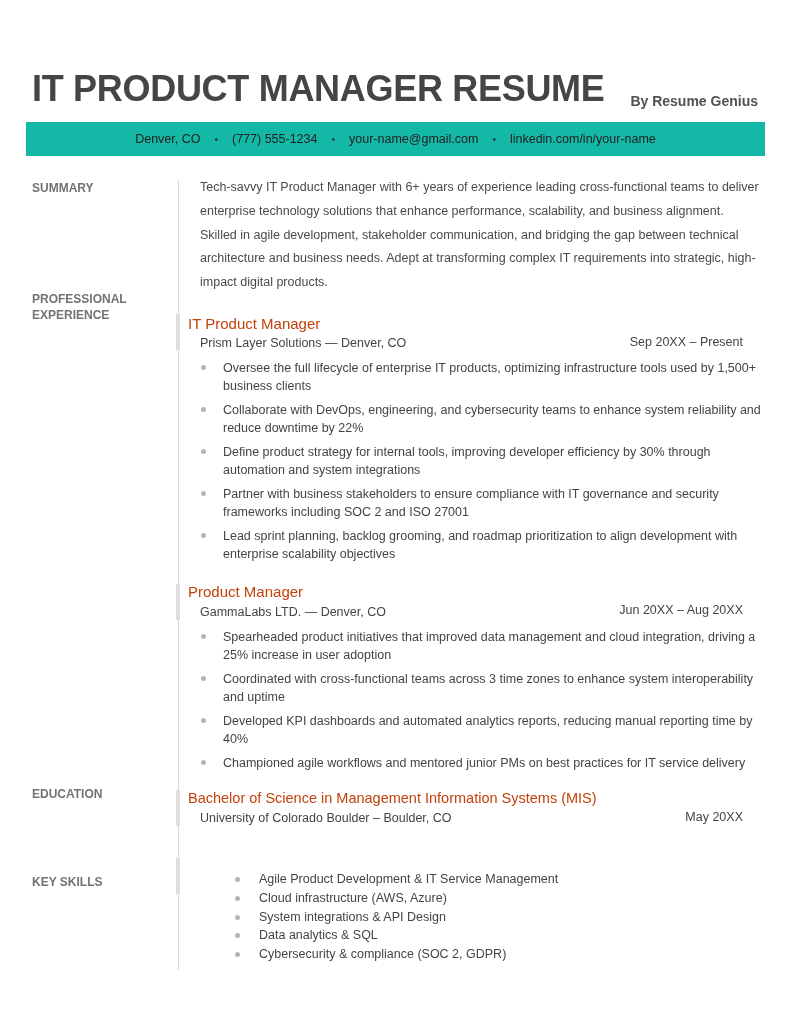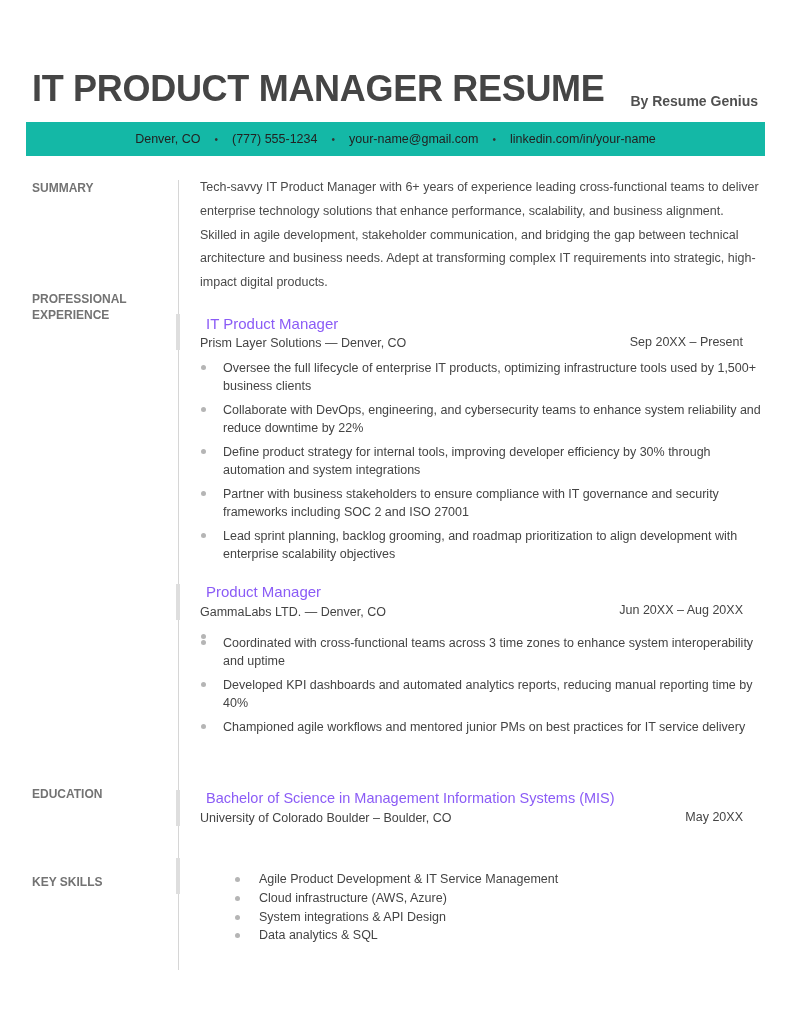--- a/index.html
+++ b/index.html
@@ -8,21 +8,21 @@
   .title { position: absolute; left: 32px; top: 68px; font-size: 36px; font-weight: bold;
            color: #454545; letter-spacing: -0.3px; white-space: nowrap; }
   .byline { position: absolute; right: 33px; top: 93px; font-size: 14px; font-weight: bold; color: #505050; }
   .contact-bar { position: absolute; left: 26px; top: 122px; width: 739px; height: 34px; background: #14b8a6;
                  display: flex; align-items: center; justify-content: center; font-size: 12.5px; color: #222; }
   .contact-bar .sep { margin: 0 14px; font-size: 10px; color: #333; }
   .rule { position: absolute; left: 178px; top: 180px; width: 1px; height: 790px; background: #d6d6d6; }
   .accent { position: absolute; left: 176px; width: 4px; background: #dedede; }
   .sec-label { position: absolute; left: 32px; font-size: 12px; font-weight: bold; color: #737373; line-height: 16px; }
   .summary { position: absolute; left: 200px; top: 176px; width: 560px; font-size: 12.5px; line-height: 23.8px; color: #4a4a4a; }
-  .job-title { position: absolute; left: 206px; font-size: 15px; color: #8b5cf6; text-align: right; }
+  .job-title { position: absolute; left: 188px; font-size: 15px; color: #c2410c; text-align: right; }
   .job-sub { position: absolute; left: 200px; font-size: 12.5px; color: #444; }
   .job-date { position: absolute; font-size: 12.5px; color: #444; white-space: nowrap; }
   ul.bullets { position: absolute; left: 200px; width: 565px; margin: 0; padding: 0; list-style: none; }
   ul.bullets li { position: relative; padding-left: 23px; font-size: 12.5px; line-height: 18px; color: #444; margin-bottom: 6px; }
   ul.bullets li .dot { position: absolute; left: 1px; top: 6px; width: 5px; height: 5px; border-radius: 50%; background: #b5b5b5; }
   ul.skills { position: absolute; left: 222px; top: 857px; margin: 13px; padding: 0; list-style: none; }
   ul.skills li { position: relative; padding-left: 24px; font-size: 12.5px; line-height: 18.8px; color: #444; }
   ul.skills li .dot { position: absolute; left: 0; top: 7px; width: 5px; height: 5px; border-radius: 50%; background: #b5b5b5; }
 </style>
 </head>
@@ -65,28 +65,29 @@
   <li><span class="dot"></span><span>Collaborate with DevOps, engineering, and cybersecurity teams to enhance system reliability and reduce downtime by 22%</span></li>
   <li><span class="dot"></span><span>Define product strategy for internal tools, improving developer efficiency by 30% through automation and system integrations</span></li>
   <li><span class="dot"></span><span>Partner with business stakeholders to ensure compliance with IT governance and security frameworks including SOC 2 and ISO 27001</span></li>
   <li><span class="dot"></span><span>Lead sprint planning, backlog grooming, and roadmap prioritization to align development with enterprise scalability objectives</span></li>
 </ul>
 
 <div class="job-title" style="top:583px;">Product Manager</div>
 <div class="job-sub" style="top:605px;">GammaLabs LTD. — Denver, CO</div>
 <div class="job-date" style="top:603px;right:48px;">Jun 20XX – Aug 20XX</div>
 <ul class="bullets" style="top:628px;">
-  <li><span class="dot"></span></li>
+  <li><span class="dot"></span><span>Spearheaded product initiatives that improved data management and cloud integration, driving a 25% increase in user adoption</span></li>
   <li><span class="dot"></span><span>Coordinated with cross-functional teams across 3 time zones to enhance system interoperability and uptime</span></li>
   <li><span class="dot"></span><span>Developed KPI dashboards and automated analytics reports, reducing manual reporting time by 40%</span></li>
   <li><span class="dot"></span><span>Championed agile workflows and mentored junior PMs on best practices for IT service delivery</span></li>
 </ul>
 
 <div class="job-title" style="top:790px;font-size:14.5px;">Bachelor of Science in Management Information Systems (MIS)</div>
 <div class="job-sub" style="top:811px;">University of Colorado Boulder – Boulder, CO</div>
 <div class="job-date" style="top:810px;right:48px;">May 20XX</div>
 
 <ul class="skills">
   <li><span class="dot"></span><span>Agile Product Development &amp; IT Service Management</span></li>
   <li><span class="dot"></span><span>Cloud infrastructure (AWS, Azure)</span></li>
   <li><span class="dot"></span><span>System integrations &amp; API Design</span></li>
   <li><span class="dot"></span><span>Data analytics &amp; SQL</span></li>
+  <li><span class="dot"></span><span>Cybersecurity &amp; compliance (SOC 2, GDPR)</span></li>
 </ul>
 
 </body></html>

